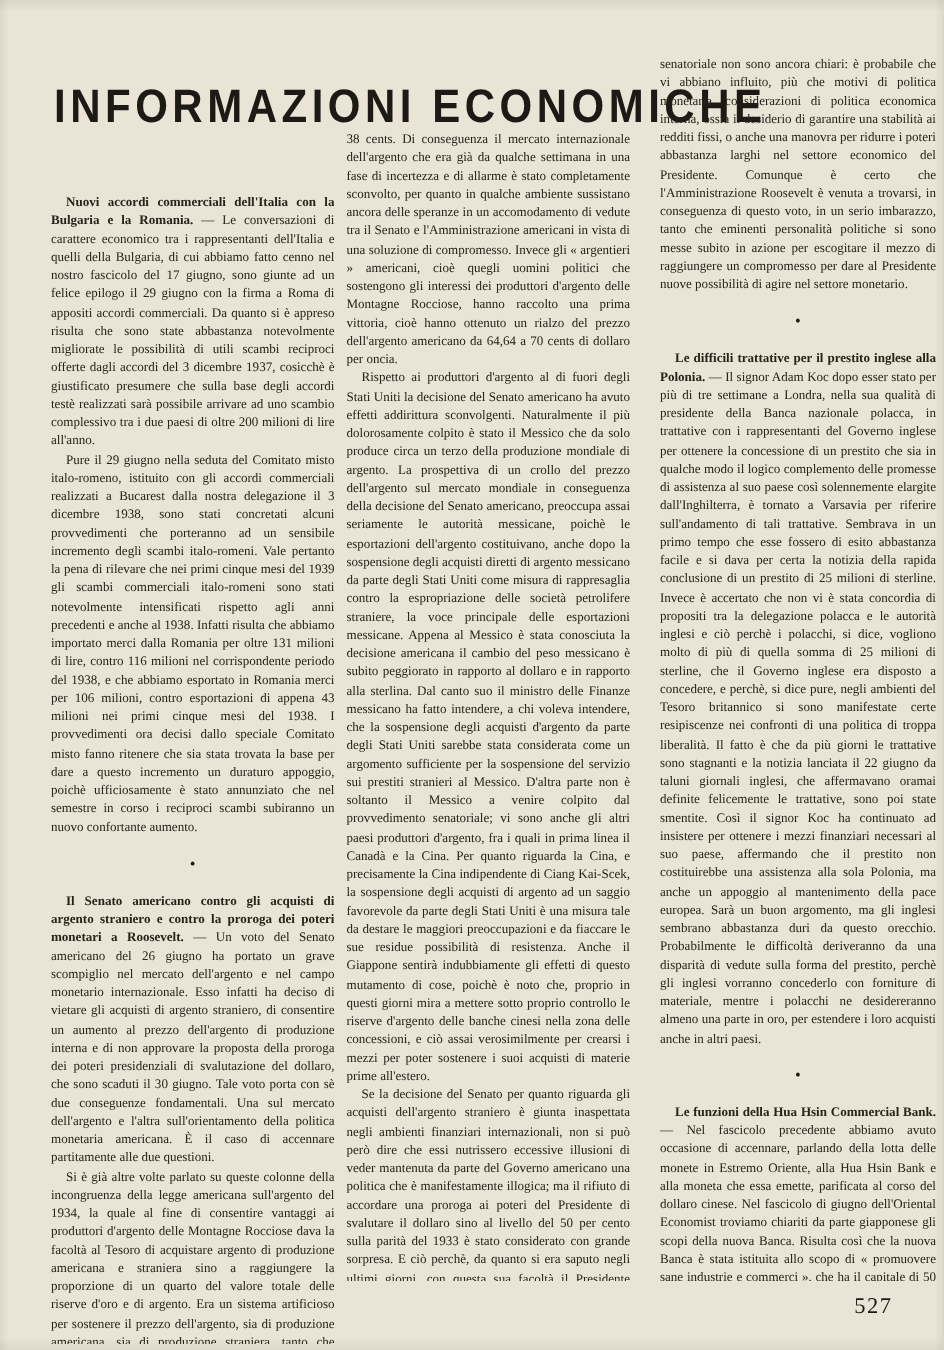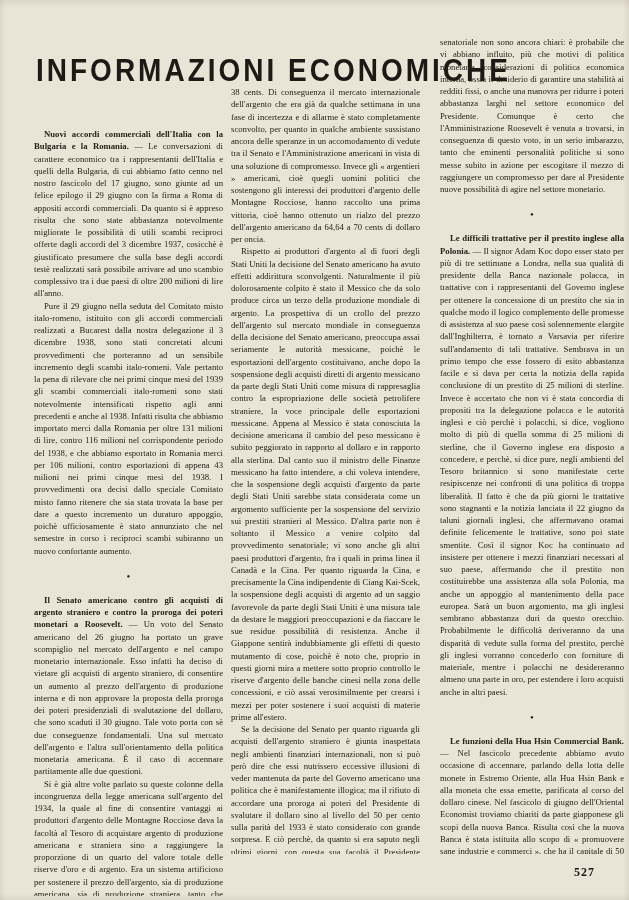--- a/index.html
+++ b/index.html
@@ -53,22 +53,22 @@
     font-size:11px;
     line-height:12px;
     margin:13px 0 12px 0;
     text-indent:0;
     color:#1d1a15;
   }
   .page-number{
     position:absolute;
     right:34px; bottom:20px;
     font-family:"Liberation Serif", serif;
-    font-weight:700;
-    font-size:12px;
+    font-weight:400;
+    font-size:15px;
     color:#1d1a15;
     letter-spacing:1px;
   }
 </style>
 </head>
 <body>
 
 <div class="page">
 
   <h1 class="masthead">INFORMAZIONI ECONOMICHE</h1>

